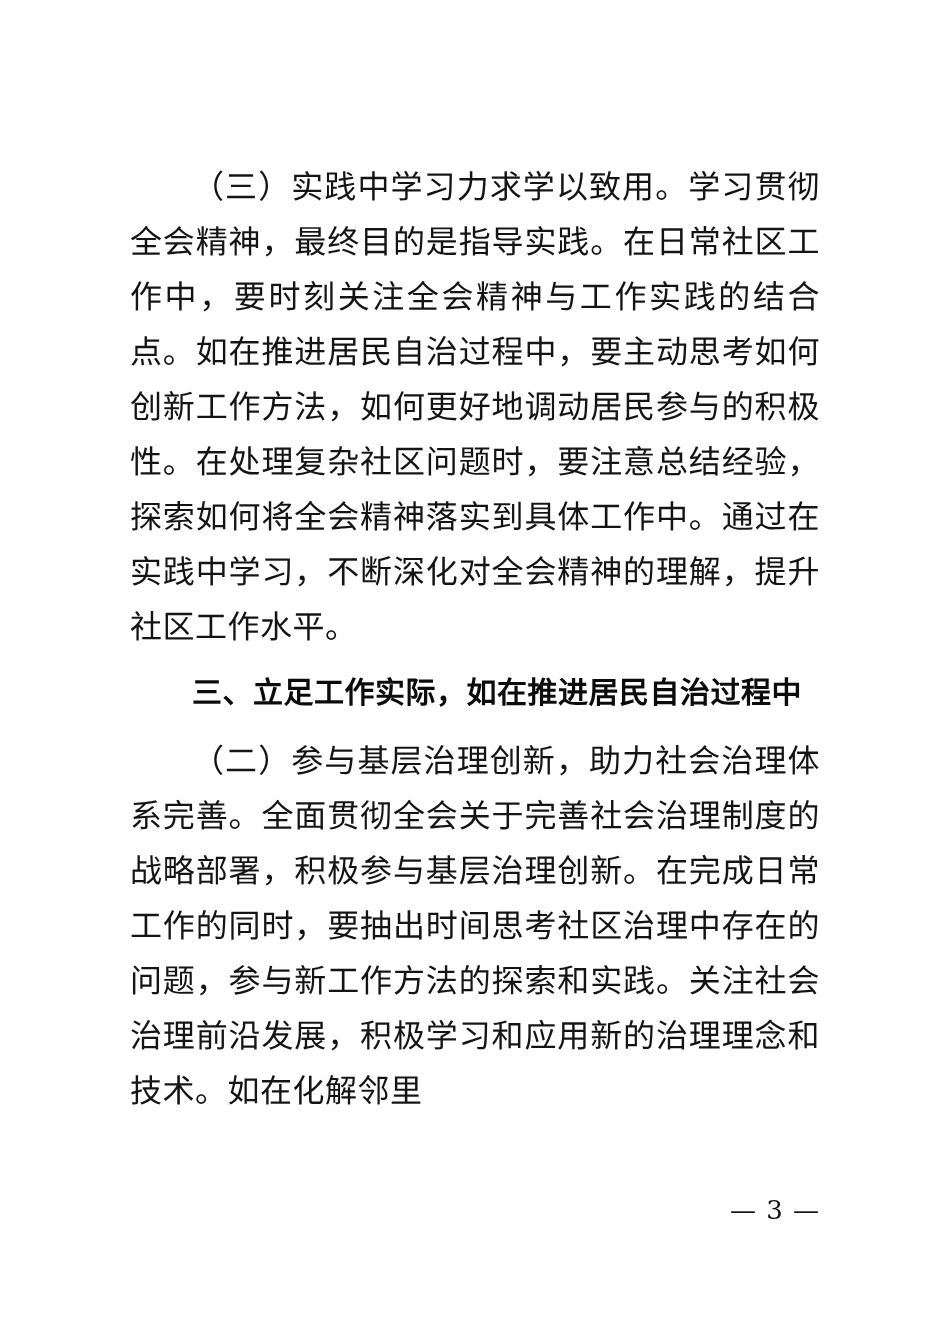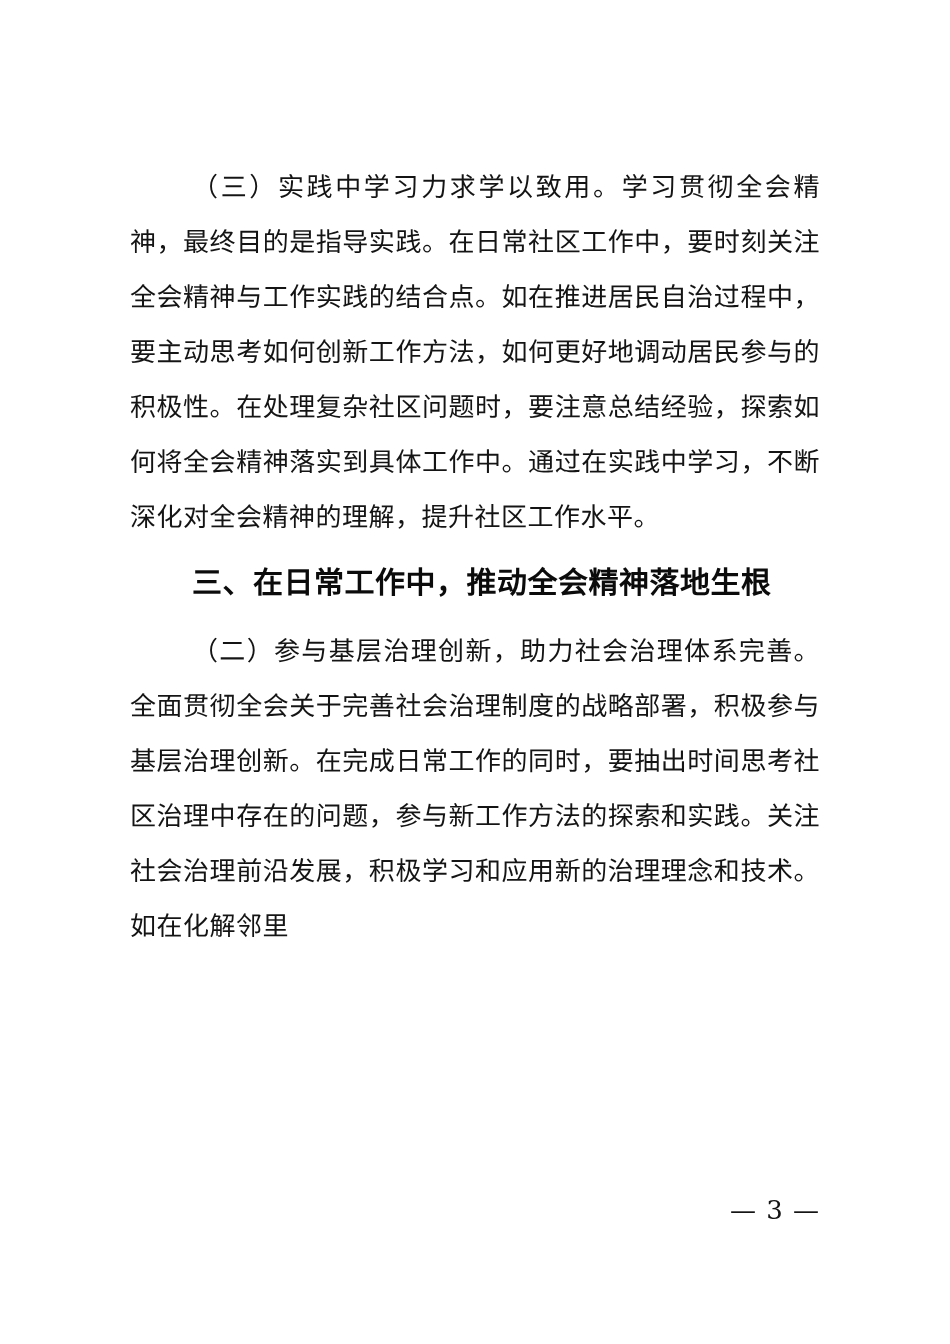--- a/index.html
+++ b/index.html
@@ -29,21 +29,21 @@
   .content {
     position: absolute;
     left: 130px;
     top: 160px;
     width: 690px;
   }
 
   
   .para {
     font-family: "DejaVu Serif", "Liberation Serif", serif;
-    font-size: 26px;
+    font-size: 32px;
     line-height: 55px;
     letter-spacing: 0.5px;
     text-align: justify;
     text-justify: inter-ideograph;
     text-indent: 62px;
     margin: 0 0 0 0;
     color: #141414;
     font-weight: 400;
   }
 
@@ -83,21 +83,21 @@
 </style>
 </head>
 <body>
 
 <div class="page">
 
   <div class="content">
 
     <p class="para">（三）实践中学习力求学以致用。学习贯彻全会精神，最终目的是指导实践。在日常社区工作中，要时刻关注全会精神与工作实践的结合点。如在推进居民自治过程中，要主动思考如何创新工作方法，如何更好地调动居民参与的积极性。在处理复杂社区问题时，要注意总结经验，探索如何将全会精神落实到具体工作中。通过在实践中学习，不断深化对全会精神的理解，提升社区工作水平。</p>
 
-    <h2 class="heading">三、在日常工作中，推动全会精神落地生根</h2>
+    <h2 class="heading">三、立足工作实际，如在推进居民自治过程中</h2>
 
 
     <p class="para gap-before">（二）参与基层治理创新，助力社会治理体系完善。全面贯彻全会关于完善社会治理制度的战略部署，积极参与基层治理创新。在完成日常工作的同时，要抽出时间思考社区治理中存在的问题，参与新工作方法的探索和实践。关注社会治理前沿发展，积极学习和应用新的治理理念和技术。如在化解邻里</p>
 
   </div>
 
   <div class="page-number">— 3 —</div>
 
 </div>
 

